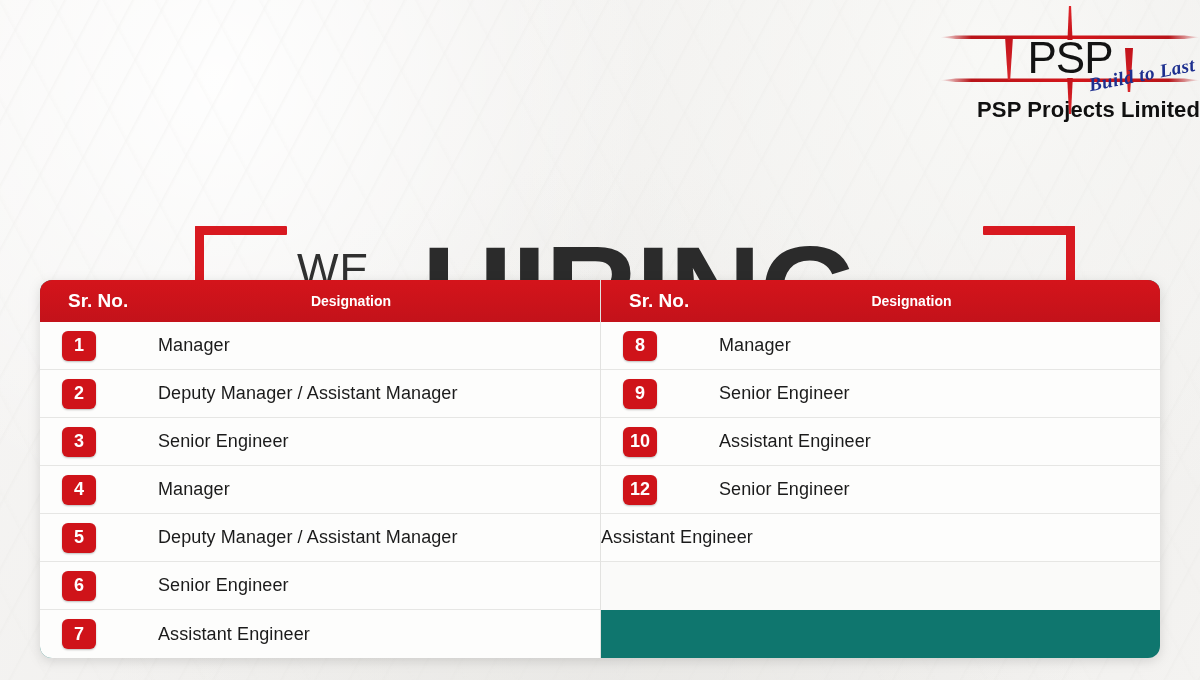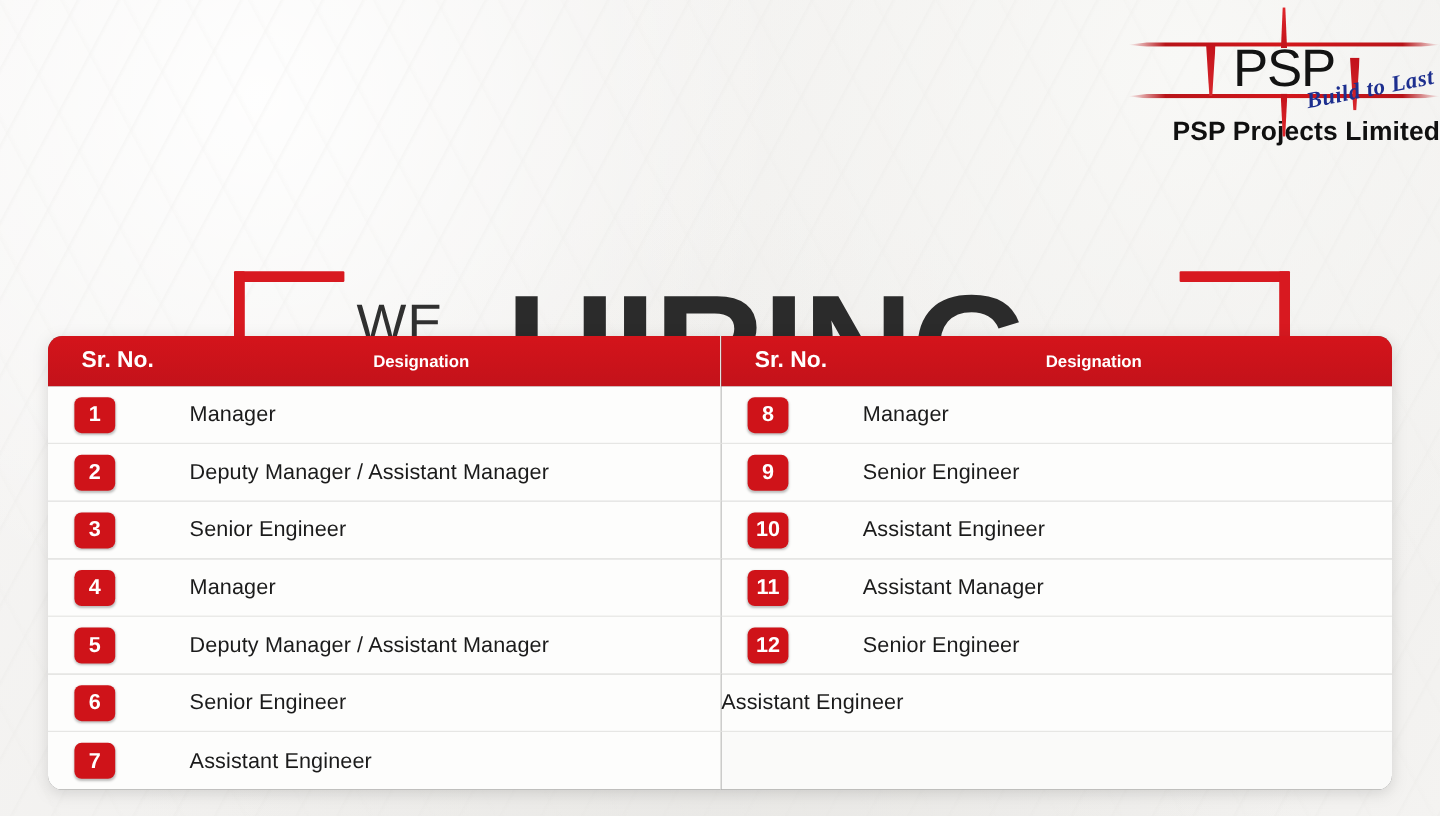--- a/index.html
+++ b/index.html
@@ -121,21 +121,21 @@
     font-size:128px; font-weight:700; color:#2b2b2b;
     letter-spacing:-2px; line-height:1;
   }
 
   
   .tables{
     position:absolute; left:40px; top:280px; width:1120px;
     display:flex;
     filter: drop-shadow(0 3px 6px rgba(0,0,0,.13));
   }
-  .tbl{ width:560px; background:#737373; }
+  .tbl{ width:560px; background:#0f766e; }
   .tbl.left{ border-radius:12px 0 0 12px; overflow:hidden; }
   .tbl.right{ border-radius:0 12px 12px 0; overflow:hidden; border-left:1px solid #e2e2e0;}
   .thead{
     display:flex; align-items:center;
     height:42px;
     background:linear-gradient(180deg,#d4141b 0%, #c3121a 100%);
     color:#ffffff;
   }
   .th-sr{ width:118px; padding-left:28px; font-size:19px; font-weight:700; }
   .th-desig{ flex:1; text-align:center; font-size:14px; font-weight:700; padding-right:56px;}
@@ -275,26 +275,20 @@
       <div class="td-desig">Senior Engineer</div>
     </div>
     <div class="trow">
       <div class="td-sr">
         <span class="badge">10</span>
       </div>
       <div class="td-desig">Assistant Engineer</div>
     </div>
     <div class="trow">
       <div class="td-sr">
-        <span class="badge">11</span>
-      </div>
-      <div class="td-desig">Assistant Manager</div>
-    </div>
-    <div class="trow">
-      <div class="td-sr">
         <span class="badge">12</span>
       </div>
       <div class="td-desig">Senior Engineer</div>
     </div>
     <div class="trow">
       <div class="td-desig">Assistant Engineer</div>
     </div>
     <div class="trow empty">
       <div class="td-sr"></div>
       <div class="td-desig"></div>

